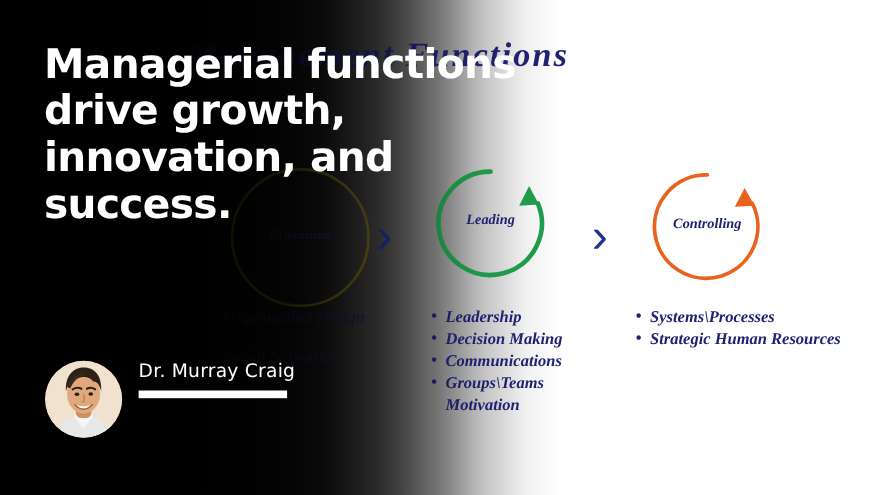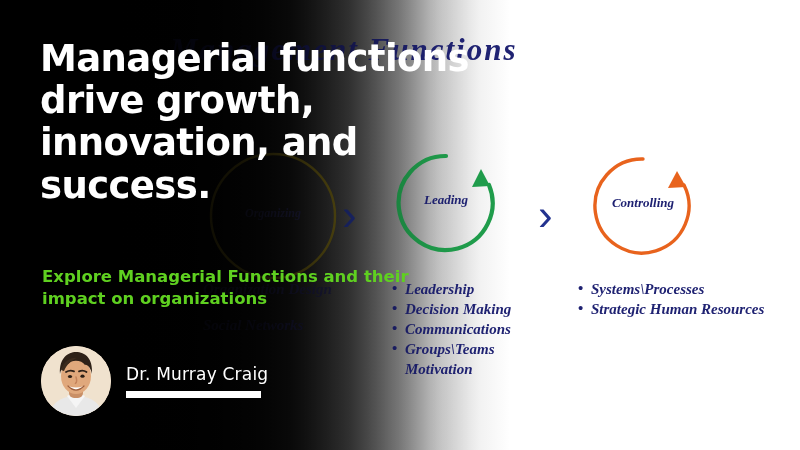--- a/index.html
+++ b/index.html
@@ -120,22 +120,22 @@
     width:390px;
     font-family:"DejaVu Sans", sans-serif;
     font-weight:700;
     font-size:16.5px;
     line-height:1.33;
     color:#5fd020;
   }
 
   #author-block {
     position:absolute;
-    left:41px; top:346px;
-    display:flex; align-items:center;
+    left:41px; top:328px;
+    display:flex; align-items:flex-start;
   }
   #avatar {
     width:70px; height:70px; border-radius:50%;
     overflow:hidden; flex:0 0 auto;
     background:#efdfc9;
     position:relative;
   }
   #avatar svg { display:block; width:70px; height:70px; }
   #author-text { margin-left:15px; }
   #author-name {
@@ -205,21 +205,20 @@
       <li>Strategic Human Resources</li>
     </ul>
   </div>
 
   <div id="scrim"></div>
 
   <div id="fg">
 
     <div id="headline">Managerial functions drive growth, innovation, and success.</div>
 
-    <div id="subhead">Explore Managerial Functions and their impact on organizations</div>
 
     <div id="author-block">
       <div id="avatar">
         <svg viewBox="0 0 70 70">
           <defs>
             <clipPath id="cp">
                 <circle cx="35" cy="35" r="35"></circle>
               </clipPath>
           </defs>
           <g clip-path="url(#cp)">

